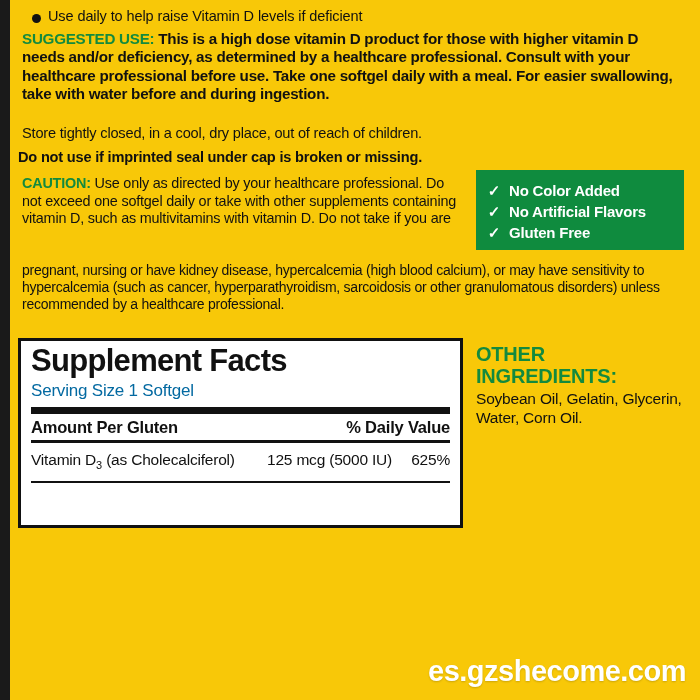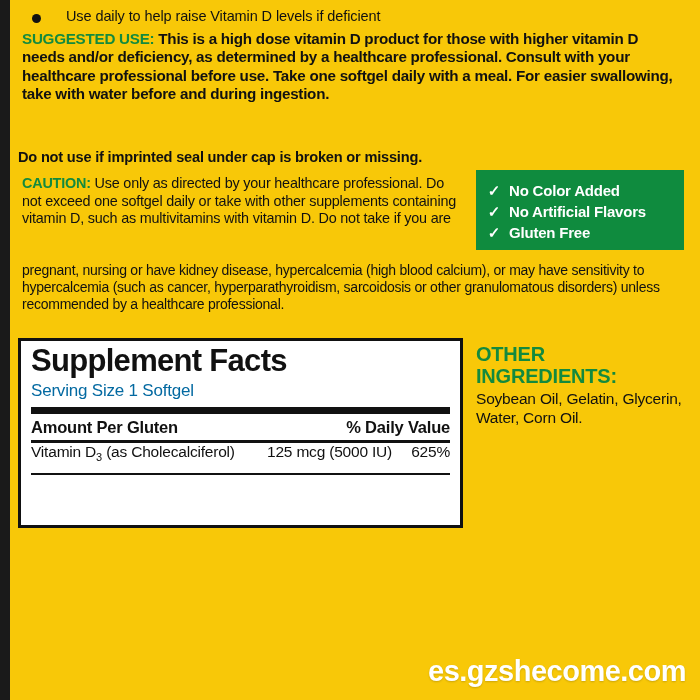--- a/index.html
+++ b/index.html
@@ -35,21 +35,21 @@
   }
 
   
   .bullet-line {
     position: absolute;
     left: 22px;
     top: 8px;
     width: 640px;
     display: flex;
     align-items: center;
-    gap: 25px;
+    gap: 7px;
   }
   .bullet-dot {
     width: 9px; height: 9px;
     border-radius: 50%;
     background: #111;
     margin-top: 5px;
     flex: 0 0 auto;
   }
   .bullet-text {
     font-size: 14.5px;
@@ -188,21 +188,21 @@
     color: #111;
     margin-top: 4px;
     letter-spacing: -0.2px;
   }
   .facts-data-row {
     display: flex;
     justify-content: flex-start;
     align-items: baseline;
     font-size: 15.5px;
     color: #111;
-    margin-top: 0;
+    margin-top: 8px;
     letter-spacing: -0.2px;
   }
   .facts-nutrient sub {
     font-size: 11px;
   }
   .facts-amount {
     margin-left: auto;
     padding-right: 6px;
   }
   .facts-dv {
@@ -260,20 +260,21 @@
 
     <div class="bullet-line">
       <span class="bullet-dot"></span>
       <span class="bullet-text">Use daily to help raise Vitamin D levels if deficient</span>
     </div>
 
     <div class="para" id="suggested-use">
       <span class="green-head">SUGGESTED USE:</span><span> This is a high dose vitamin D product for those with higher vitamin D needs and/or deficiency, as determined by a healthcare professional. Consult with your healthcare professional before use. Take one softgel daily with a meal. For easier swallowing, take with water before and during ingestion.</span>
     </div>
 
+    <div class="para" id="storage">Store tightly closed, in a cool, dry place, out of reach of children.</div>
 
     <div class="para" id="seal-warning">Do not use if imprinted seal under cap is broken or missing.</div>
 
     <div class="para" id="caution">
       <span class="green-head">CAUTION:</span><span> Use only as directed by your healthcare professional. Do not exceed one softgel daily or take with other supplements containing vitamin D, such as multivitamins with vitamin D.  Do not take if you are</span>
     </div>
 
     <div class="para" id="caution-wide">pregnant, nursing or have kidney disease, hypercalcemia (high blood calcium), or may have sensitivity to hypercalcemia (such as cancer, hyperparathyroidism, sarcoidosis or other granulomatous disorders) unless recommended by a healthcare professional.</div>
 
     <div class="claims-box">

